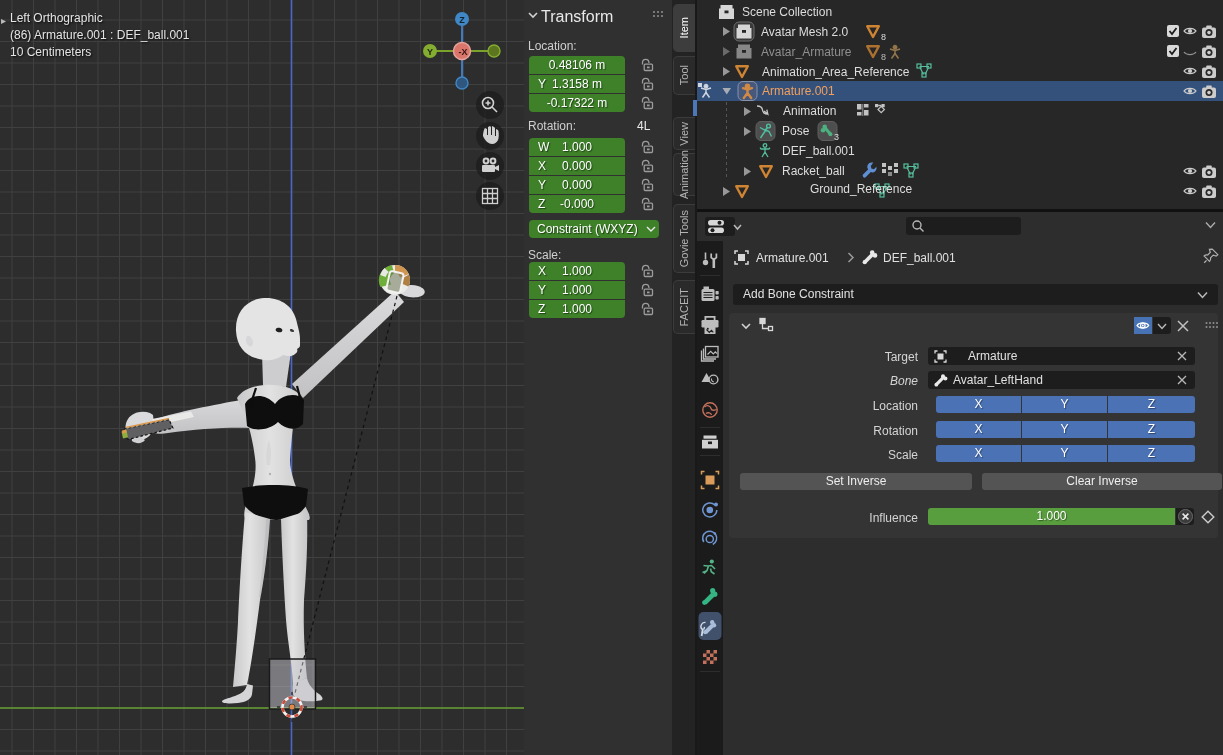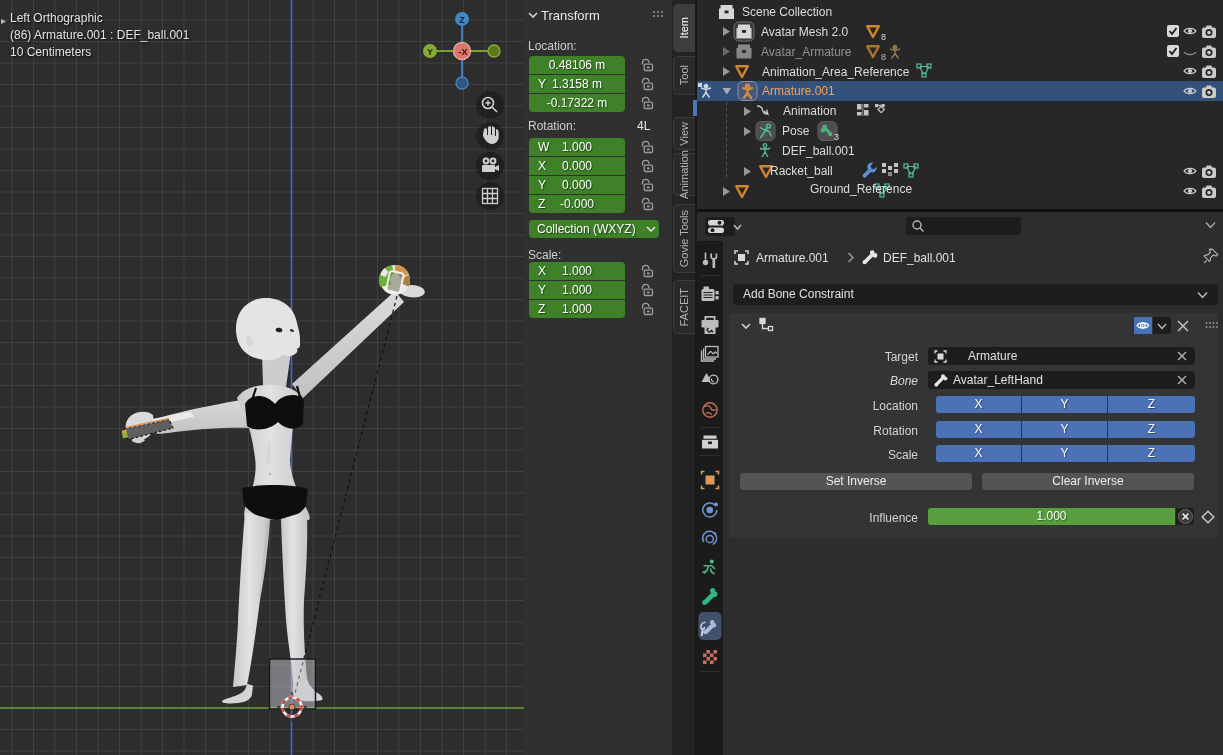--- a/index.html
+++ b/index.html
@@ -5,21 +5,21 @@
 html,body{margin:0;padding:0;width:1223px;height:755px;overflow:hidden;background:#1f1f1f;}
 *{box-sizing:border-box;font-family:"Liberation Sans",sans-serif;-webkit-font-smoothing:antialiased;}
 .abs{position:absolute;}
 #stage{position:relative;width:1223px;height:755px;}
 
 #viewport{left:0;top:0;width:697px;height:755px;background:#2d2d2e;overflow:hidden;}
 #vptext{left:10px;top:10px;color:#e4e4e4;font-size:12px;line-height:17px;text-shadow:1px 1px 2px rgba(0,0,0,.8);}
 #vparrow{left:1px;top:15px;color:#bbb;font-size:10px;}
 
 #sidebar{left:524px;top:0;width:148px;height:755px;background:#303030;}
-.phead{position:absolute;left:4px;top:8px;color:#e8e8e8;font-size:13px;}
+.phead{position:absolute;left:4px;top:8px;color:#e8e8e8;font-size:16px;}
 .label{position:absolute;color:#cfcfcf;font-size:12px;}
 .gfield{position:absolute;left:5px;width:96px;height:18px;background:#3e8129;color:#fff;font-size:12px;line-height:18px;text-align:center;text-shadow:1px 1px 1px rgba(0,0,0,.5);}
 .gfield .ax{position:absolute;left:9px;}
 .gtop{border-radius:4px 4px 0 0;}
 .gbot{border-radius:0 0 4px 4px;}
 .gmid{border-radius:0;}
 
 #tabs{left:672px;top:0;width:25px;height:755px;background:#232323;}
 .tab{position:absolute;left:1px;width:22px;border:1px solid #3c3c3c;border-right:none;border-radius:5px 0 0 5px;background:#2a2a2a;color:#b4b4b4;}
 .tab span{position:absolute;left:4px;top:0;bottom:0;margin:auto;writing-mode:vertical-rl;transform:rotate(180deg);font-size:11px;white-space:nowrap;height:fit-content;}
@@ -185,21 +185,21 @@
 <div class="label" style="left:4px;top:39px;">Location:</div>
 <div class="gfield gtop" style="top:56px;">0.48106 m</div>
 <div class="gfield gmid" style="top:75px;"><span class="ax">Y</span>1.3158 m</div>
 <div class="gfield gbot" style="top:94px;">-0.17322 m</div>
 <div class="label" style="left:4px;top:119px;">Rotation:</div>
 <div class="label" style="left:113px;top:119px;color:#e8e8e8;">4L</div>
 <div class="gfield gtop" style="top:138px;"><span class="ax">W</span>1.000</div>
 <div class="gfield gmid" style="top:157px;"><span class="ax">X</span>0.000</div>
 <div class="gfield gmid" style="top:176px;"><span class="ax">Y</span>0.000</div>
 <div class="gfield gbot" style="top:195px;"><span class="ax">Z</span>-0.000</div>
-<div class="gfield" style="top:220px;width:130px;border-radius:4px;text-align:left;padding-left:8px;">Collection (WXYZ)</div>
+<div class="gfield" style="top:220px;width:130px;border-radius:4px;text-align:left;padding-left:8px;">Constraint (WXYZ)</div>
 <svg class="abs" style="left:122px;top:225px" width="10" height="8">
         <path d="M1 2l4 4 4-4" stroke="#e8e8e8" stroke-width="1.4" fill="none"></path>
       </svg>
 <div class="label" style="left:4px;top:248px;">Scale:</div>
 <div class="gfield gtop" style="top:262px;"><span class="ax">X</span>1.000</div>
 <div class="gfield gmid" style="top:281px;"><span class="ax">Y</span>1.000</div>
 <div class="gfield gbot" style="top:300px;"><span class="ax">Z</span>1.000</div>
 <svg class="abs" style="left:117px;top:0" width="16" height="330">
 <defs>
           <g id="lk">
@@ -421,21 +421,21 @@
 <div class="orow" style="top:101px;">
           <span class="abs" style="left:86px;">Animation</span>
         </div>
 <div class="orow" style="top:121px;">
           <span class="abs" style="left:85px;">Pose</span>
         </div>
 <div class="orow" style="top:141px;">
           <span class="abs" style="left:85px;">DEF_ball.001</span>
         </div>
 <div class="orow" style="top:161px;">
-          <span class="abs" style="left:73px;text-align:right;">Racket_ball</span>
+          <span class="abs" style="left:85px;text-align:right;">Racket_ball</span>
         </div>
 <div class="orow" style="top:179px;margin-left:48px;">
           <span class="abs" style="left:65px;">Ground_Reference</span>
         </div>
 </div>
 <div id="psep"></div>
 <div id="phead">
 <div class="dfield" style="left:8px;top:5px;width:30px;height:19px;"></div>
 <svg class="abs" style="left:11px;top:8px" width="34" height="14">
 <g fill="#d8d8d8">
@@ -658,21 +658,21 @@
   <div class="xyz" style="left:379px;top:83px;width:87px;border-radius:0 3px 3px 0;">Z</div>
   <div class="rlabel" style="left:89px;top:111px;width:100px;">Rotation</div>
   <div class="xyz" style="left:207px;top:108px;width:85px;border-radius:3px 0 0 3px;">X</div>
   <div class="xyz" style="left:293px;top:108px;width:85px;">Y</div>
   <div class="xyz" style="left:379px;top:108px;width:87px;border-radius:0 3px 3px 0;">Z</div>
   <div class="rlabel" style="left:89px;top:135px;width:100px;">Scale</div>
   <div class="xyz" style="left:207px;top:132px;width:85px;border-radius:3px 0 0 3px;">X</div>
   <div class="xyz" style="left:293px;top:132px;width:85px;">Y</div>
   <div class="xyz" style="left:379px;top:132px;width:87px;border-radius:0 3px 3px 0;">Z</div>
   <div class="gbtn" style="left:11px;top:160px;width:232px;">Set Inverse</div>
-  <div class="gbtn" style="left:253px;top:160px;width:212px;">Clear Inverse</div>
+  <div class="gbtn" style="left:253px;top:160px;width:240px;">Clear Inverse</div>
   <div class="rlabel" style="left:89px;top:198px;width:100px;">Influence</div>
   <div class="abs" style="left:199px;top:195px;width:247px;height:17px;background:#599e3e;border-radius:3px 0 0 3px;color:#fff;font-size:12px;text-align:center;line-height:17px;text-shadow:1px 1px 1px rgba(0,0,0,.4);">1.000</div>
   <div class="abs" style="left:447px;top:195px;width:18px;height:17px;background:#1d1d1d;border-radius:0 3px 3px 0;"></div>
   <svg class="abs" style="left:449px;top:196px" width="15" height="15">
             <circle cx="7.5" cy="7.5" r="7" fill="#3c3c3c" stroke="#6a6a6a" stroke-width="1"></circle>
             <path d="M4.6 4.6l5.8 5.8M10.4 4.6l-5.8 5.8" stroke="#e8e8e8" stroke-width="1.5"></path>
           </svg>
   <svg class="abs" style="left:472px;top:197px" width="14" height="14">
             <path d="M7 1.2L12.8 7 7 12.8 1.2 7z" fill="none" stroke="#ccc" stroke-width="1.4"></path>
           </svg>

